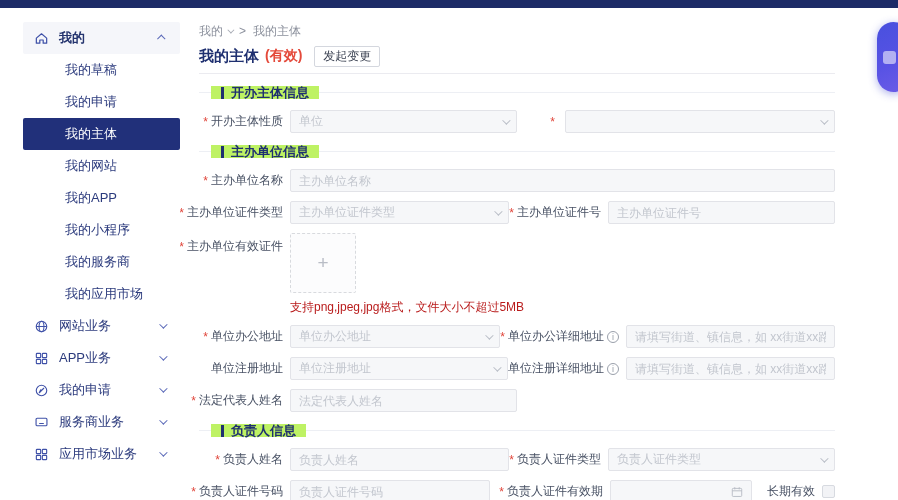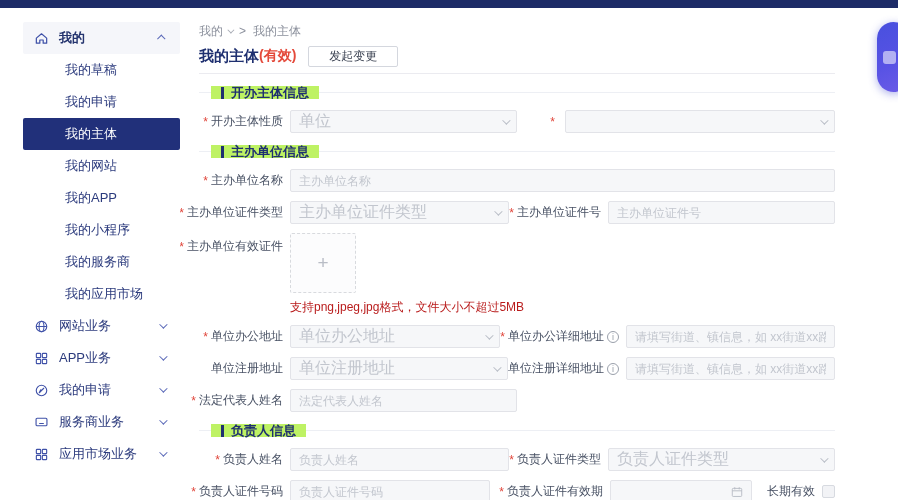--- a/index.html
+++ b/index.html
@@ -41,23 +41,23 @@
     font-size:13px; color:#2c3b7d; cursor:pointer;
   }
   .scat .ic { margin:0 10px 0 11px; display:flex; }
   
   .main { position:absolute; left:180px; top:8px; right:0; bottom:0; padding:16px 0 0 19px; overflow:hidden; }
   .bc { display:flex; align-items:center; font-size:12px; color:#8b909c; height:14px; }
   .bc .bcaret { width:5px; height:5px; border-right:1.2px solid #a6aab4; border-bottom:1.2px solid #a6aab4; transform:rotate(45deg) translateY(-2px); margin-left:4px; }
   .bc .sep { margin:0 7px; }
   .title-row { margin-top:8px; display:flex; align-items:center; height:20px; }
   .pg-title { font-size:15px; font-weight:bold; color:#1f3070; }
-  .pg-status { font-size:14px; font-weight:bold; color:#e4493a; }
+  .pg-status { font-size:14px; font-weight:bold; color:#e4493a; margin-left:6px; }
   .btn {
-    margin-left:12px; height:21px; padding:0 20px; border:1px solid #d4d7de; border-radius:2px;
+    margin-left:12px; height:21px; padding:0 8px; border:1px solid #d4d7de; border-radius:2px;
     background:#fff; font-size:12px; color:#3b4252; display:flex; align-items:center; cursor:pointer;
   }
   .hr { width:636px; border-top:1px solid #ebebf0; margin-top:7px; }
   .section { position:relative; width:636px; height:13px; margin:12px 0 11px; }
   .section .line { position:absolute; left:0; right:0; top:6px; border-top:1px solid #edeff4; }
   .section .tag { position:absolute; left:12px; top:0; background:#bef264; padding:0 10px; display:flex; align-items:flex-end; }
   .tag .bar { width:3px; height:12px; background:#1f3070; margin-right:7px; }
   .tag .ttl { font-size:13px; font-weight:bold; color:#1f3070; line-height:13px; }
   
   .row { display:flex; align-items:center; width:636px; margin-bottom:9px; }
@@ -65,21 +65,21 @@
   .lbl { display:flex; justify-content:flex-end; align-items:center; width:84px; flex-shrink:0; font-size:12px; color:#475063; white-space:nowrap; }
   .star { color:#e0453a; margin-right:3px; font-style:normal; }
   .ctl { margin-left:7px; }
   .in {
     height:23px; border:1px solid #e2e3e8; background:#f6f7f9; border-radius:2px; padding:0 8px;
     font-family:"Liberation Sans","DejaVu Sans",sans-serif; font-size:12px; color:#333; outline:none;
   }
   .in::placeholder { color:#c2c6ce; }
   .sel {
     height:23px; border:1px solid #e2e3e8; background:#f6f7f9; border-radius:2px; padding:0 8px;
-    display:flex; align-items:center; font-size:16px; color:#c2c6ce; cursor:pointer;
+    display:flex; align-items:center; font-size:12px; color:#c2c6ce; cursor:pointer;
   }
   .sel .txt { flex:1; overflow:hidden; white-space:nowrap; }
   .scaret { width:6px; height:6px; border-right:1.2px solid #b9bdc6; border-bottom:1.2px solid #b9bdc6; transform:rotate(45deg) translateY(-2px); flex-shrink:0; }
   .w227 { width:227px; } .w545 { width:545px; } .w270 { width:270px; }
   .w209 { width:209px; } .w200 { width:200px; } .w142 { width:142px; }
   .right { margin-left:auto; display:flex; align-items:center; }
   .rlbl { font-size:12px; color:#475063; display:flex; align-items:center; white-space:nowrap; }
   .upl {
     width:66px; height:60px; border:1px dashed #d8dade; background:#fcfcfd; border-radius:2px;
     display:flex; align-items:center; justify-content:center; cursor:pointer;

